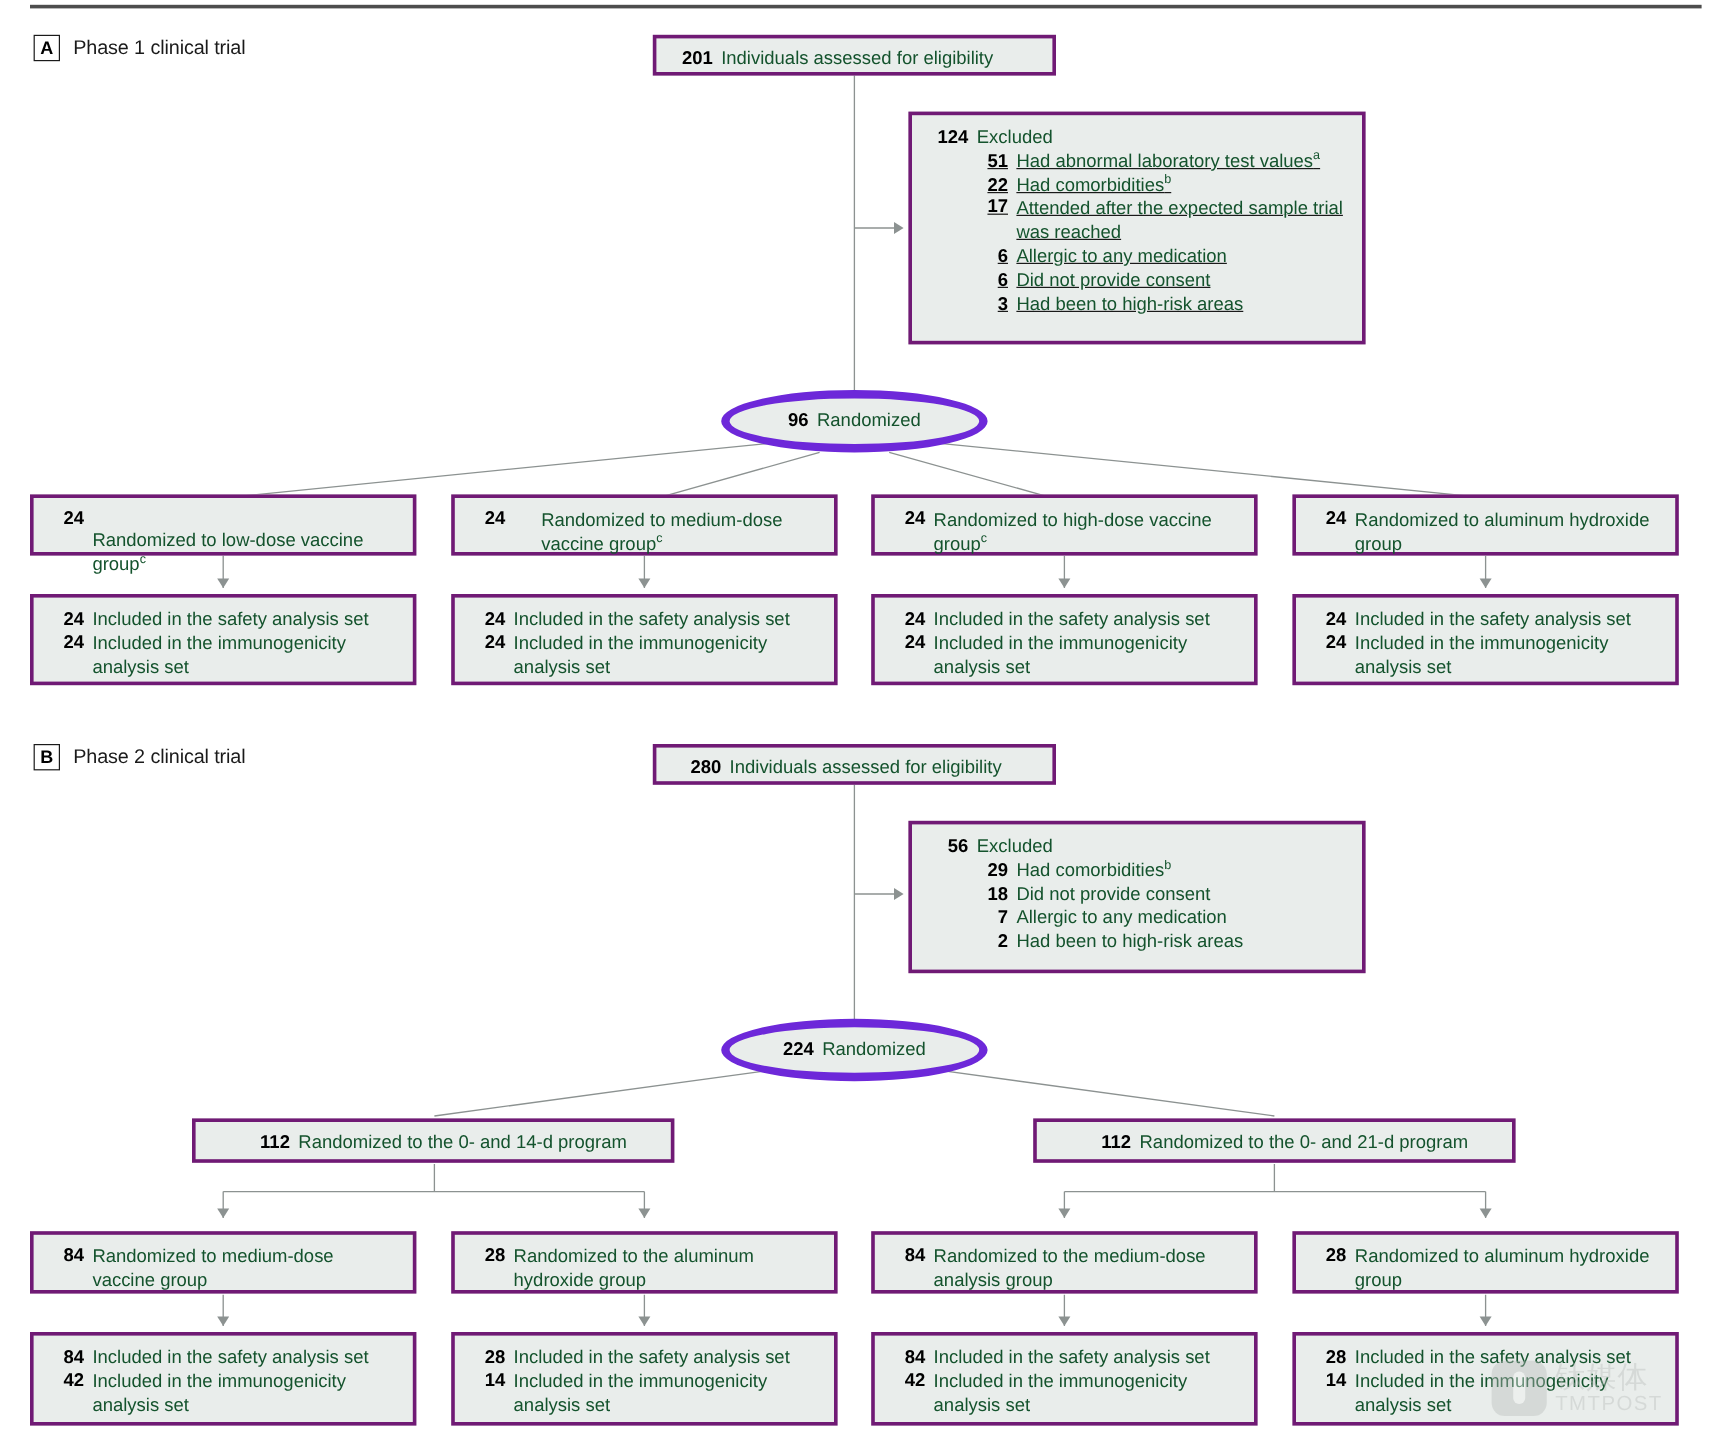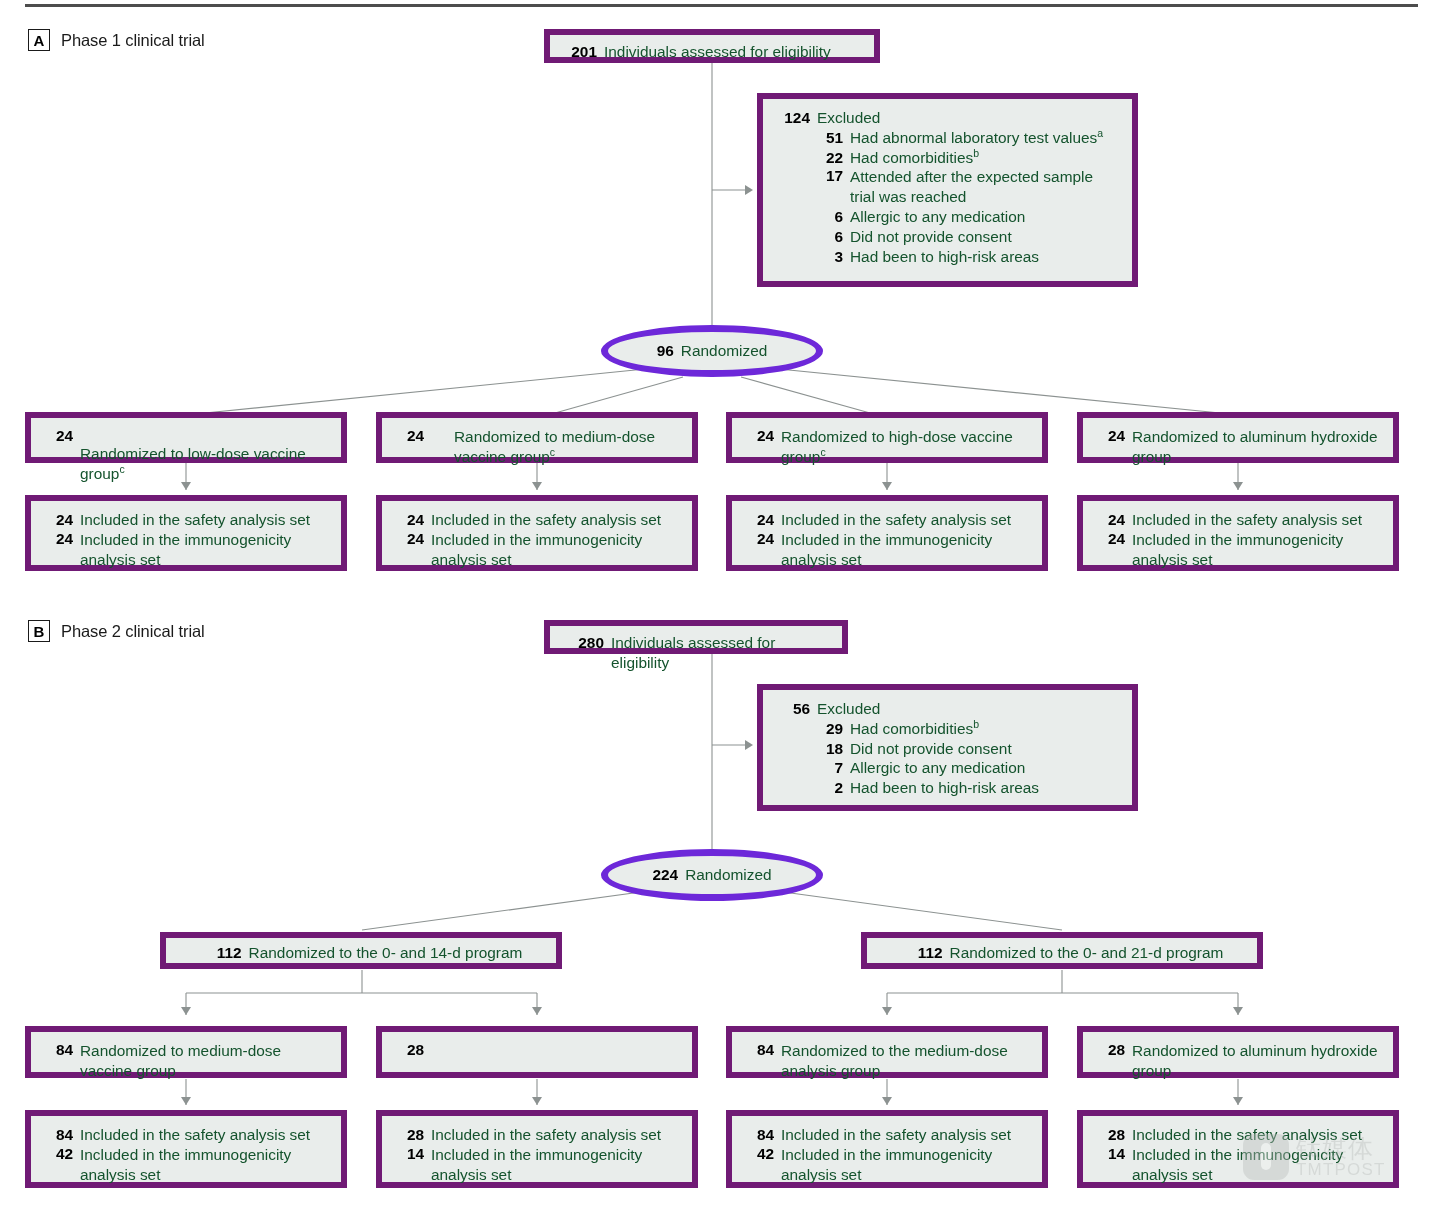--- a/index.html
+++ b/index.html
@@ -25,21 +25,21 @@
     width:22px; height:22px; border:1.5px solid #1a1a1a;
     display:flex; align-items:center; justify-content:center;
     font-size:15px; font-weight:bold; line-height:1; color:#000;
   }
   .panel-title { font-size:16.5px; color:#1a1a1a; letter-spacing:-0.1px; }
 
   
   .box {
     position:absolute;
     background:#e9edeb;
-    border:6px solid #701a75;
+    border:3px solid #701a75;
     padding:9px 12px 5px 14px;
   }
   .ellipse {
     position:absolute;
     background:#e9edeb;
     border:7px solid #6d28d9;
     border-radius:50%;
     display:flex; align-items:center; justify-content:center;
   }
   .row { display:flex; align-items:baseline; }
@@ -166,21 +166,21 @@
       <span class="num w32">201</span>
       <span class="txt">Individuals assessed for eligibility</span>
     </div>
   </div>
 
   <div class="box" style="left:757px; top:93px; width:381px; height:194px;">
     <div class="row">
       <span class="num w32">124</span>
       <span class="txt">Excluded</span>
     </div>
-    <div style="padding-left:33px;">
+    <div style="padding-left:33px;text-decoration:underline;">
       <div class="row">
         <span class="num w32">51</span>
         <span class="txt"><span>Had abnormal laboratory test values</span><sup>a</sup></span>
       </div>
       <div class="row">
         <span class="num w32">22</span>
         <span class="txt"><span>Had comorbidities</span><sup>b</sup></span>
       </div>
       <div class="row">
         <span class="num w32" style="align-self:flex-start;">17</span>
@@ -274,21 +274,21 @@
       <span class="num w28" style="align-self:flex-start;">24</span>
       <span class="txt" style="max-width:248px;">Included in the immunogenicity analysis set</span>
     </div>
   </div>
 
   <div class="panel-label" style="left:28px; top:620px;">
     <span class="panel-letter">B</span>
     <span class="panel-title">Phase 2 clinical trial</span>
   </div>
 
-  <div class="box" style="left:544px; top:620px; width:304px; height:34px; padding-top:7px;">
+  <div class="box" style="left:544px; top:620px; width:336px; height:34px; padding-top:7px;">
     <div class="row">
       <span class="num w38">280</span>
       <span class="txt">Individuals assessed for eligibility</span>
     </div>
   </div>
 
   <div class="box" style="left:757px; top:684px; width:381px; height:127px;">
     <div class="row">
       <span class="num w32">56</span>
       <span class="txt">Excluded</span>
@@ -346,20 +346,21 @@
     </div>
     <div class="row">
       <span class="num w28" style="align-self:flex-start;">42</span>
       <span class="txt" style="max-width:248px;">Included in the immunogenicity analysis set</span>
     </div>
   </div>
 
   <div class="box" style="left:376px; top:1026px; width:322px; height:52px;">
     <div class="row">
       <span class="num w28" style="align-self:flex-start;">28</span>
+      <span class="txt" style="max-width:258px;">Randomized to the aluminum hydroxide group</span>
     </div>
   </div>
   <div class="box" style="left:376px; top:1110px; width:322px; height:78px;">
     <div class="row">
       <span class="num w28">28</span>
       <span class="txt">Included in the safety analysis set</span>
     </div>
     <div class="row">
       <span class="num w28" style="align-self:flex-start;">14</span>
       <span class="txt" style="max-width:248px;">Included in the immunogenicity analysis set</span>

